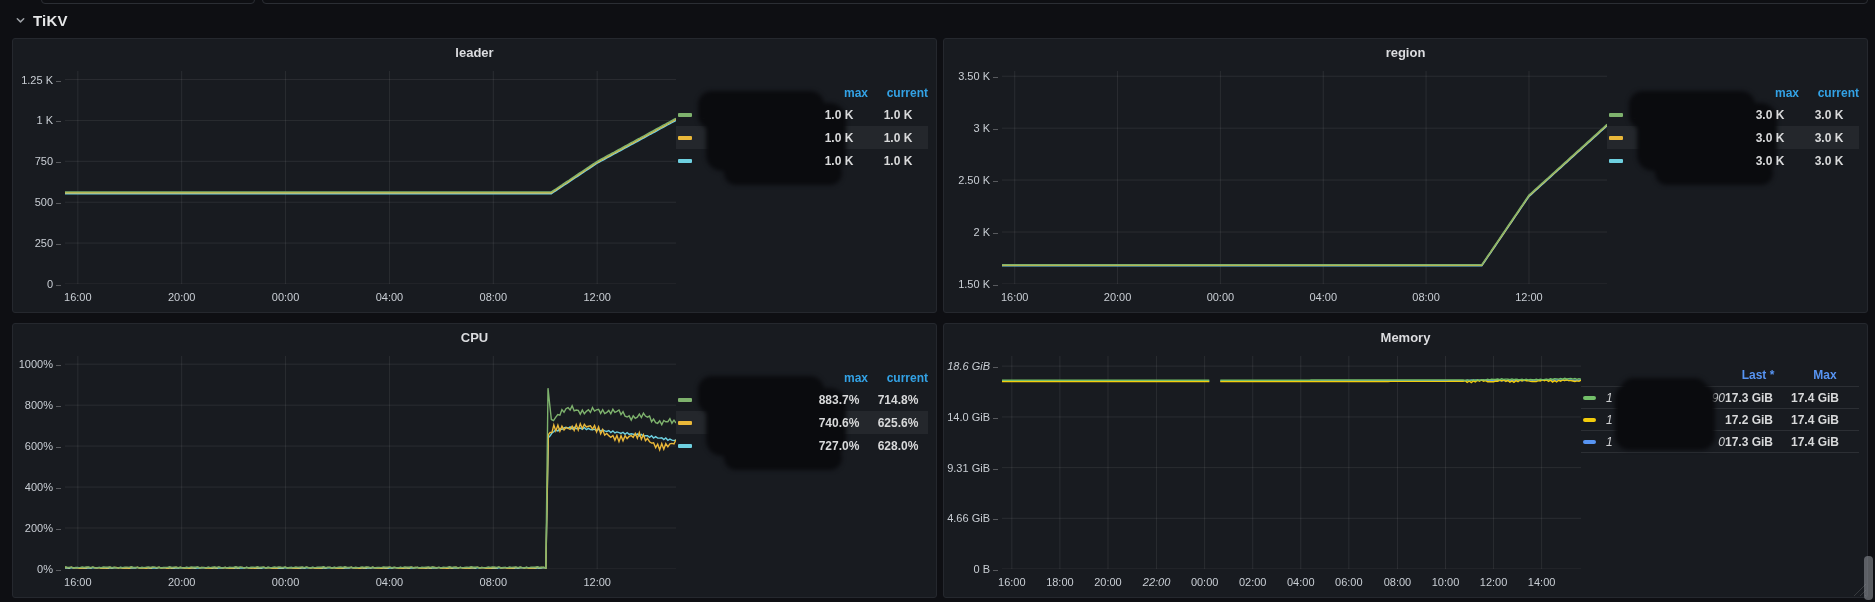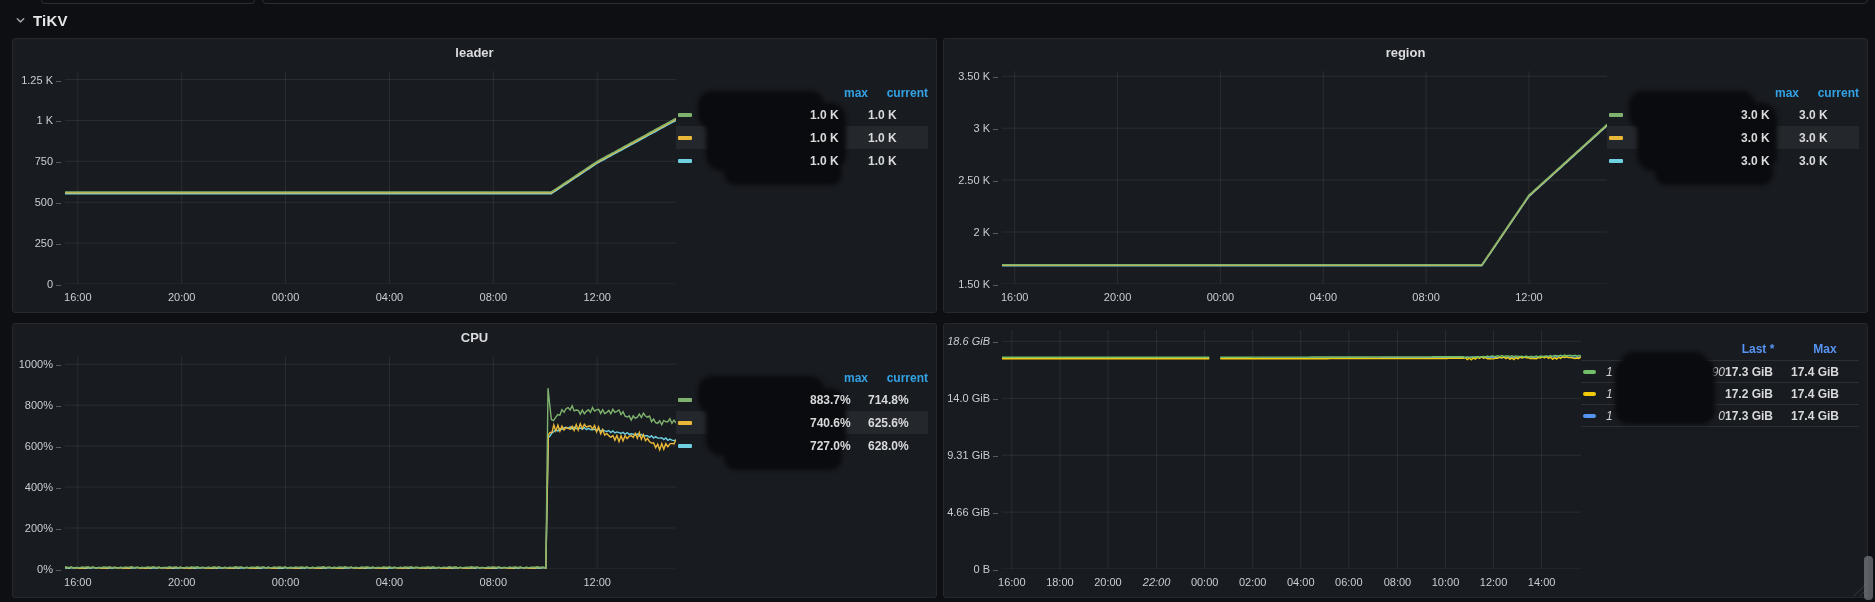--- a/index.html
+++ b/index.html
@@ -34,21 +34,21 @@
   .legend-new .lg-row{grid-template-columns:20px 1fr 66px 68px;height:21px;}
   .lg-head{height:20px;}
   .legend-new .lg-head{height:22px;}
   .lg-col{font-weight:700;color:#33a2e5;text-align:right;cursor:pointer;}
   .legend-new .lg-col{color:#5794f2;text-align:center;}
   .legend-new .lg-body .lg-row{border-top:1px solid rgba(255,255,255,.09);}
   .legend-new .lg-body .lg-row:last-child{border-bottom:1px solid rgba(255,255,255,.09);}
   .lg-swatch{width:14px;height:4px;border-radius:1px;justify-self:start;margin-left:2px;}
   .legend-new .lg-swatch{width:13px;border-radius:2px;}
   .lg-label{padding-left:5px;color:#d0d1d3;display:flex;justify-content:space-between;align-items:center;cursor:pointer;overflow:hidden;white-space:nowrap;}
-  .lg-val{text-align:left;font-weight:700;color:#d8d9da;position:relative;z-index:4;}
+  .lg-val{text-align:center;font-weight:700;color:#d8d9da;position:relative;z-index:4;}
   .legend-new .lg-val{text-align:left;font-weight:700;}
   .hl{background:rgba(255,255,255,.055);}
   
   .blob{position:absolute;background:#0a0b0e;border-radius:16px;filter:blur(2px);z-index:3;}
   .legend-old .blob{left:30px;top:38px;width:140px;height:68px;}
   .legend-old .blob::before{content:"";position:absolute;left:-8px;top:-12px;width:126px;height:38px;background:#0a0b0e;border-radius:14px;}
   .legend-old .blob::after{content:"";position:absolute;left:18px;top:58px;width:118px;height:24px;background:#0a0b0e;border-radius:12px;}
   .legend-new .blob{left:34px;top:34px;width:100px;height:66px;border-radius:14px;}
   .legend-new .blob::before{content:"";position:absolute;left:6px;top:-6px;width:86px;height:30px;background:#0a0b0e;border-radius:12px;}
   
@@ -303,20 +303,21 @@
             </span>
           <span class="lg-val">727.0%</span>
           <span class="lg-val">628.0%</span>
         </div>
         <div class="blob"></div>
       </div>
     </div>
   </section>
 
   <section class="panel right">
+    <h2 class="panel-title" style="margin:0;">Memory</h2>
     <div class="panel-body">
       <div class="chart-grid">
         <div class="y-gutter">
             <span class="y-label" style="top: 100%;">0 B</span>
             <span class="y-label" style="top: 76.1759%; margin-left: 32px;">4.66 GiB</span>
             <span class="y-label" style="top: 52.4029%;">9.31 GiB</span>
             <span class="y-label" style="top: 28.5787%;">14.0 GiB</span>
             <span class="y-label" style="top: 4.7546%; font-style: italic;">18.6 GiB</span>
           </div>
         <div class="svgwrap">

